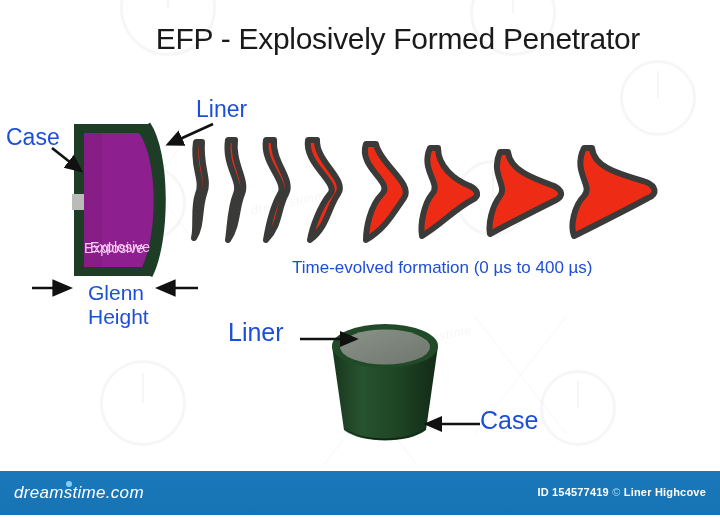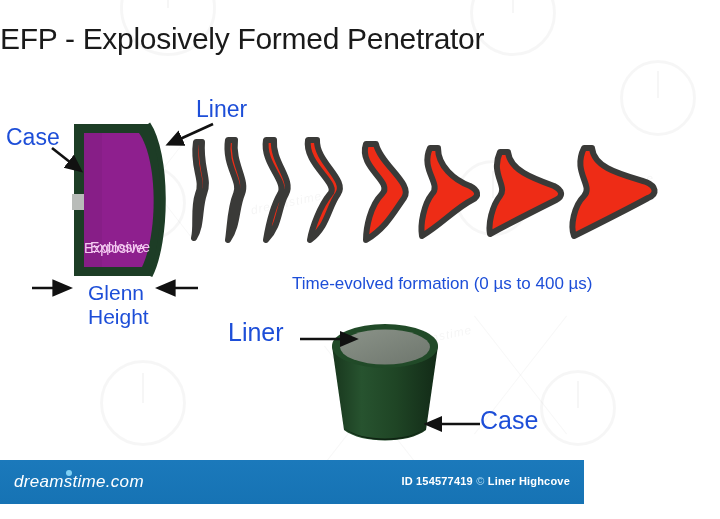--- a/index.html
+++ b/index.html
@@ -54,21 +54,21 @@
     letter-spacing: 1px;
     white-space: nowrap;
   }
 
   
   #title {
     position: absolute;
     left: 0;
     top: 22px;
     width: 640px;
-    text-align: left;
+    text-align: right;
     font-size: 30px;
     color: #1a1a1a;
     letter-spacing: -0.3px;
     z-index: 5;
   }
 
   
   .lbl {
     position: absolute;
     color: #1d4ed8;
@@ -103,22 +103,22 @@
     top: 322px;
     width: 126px;
     height: 126px;
     z-index: 4;
   }
 
   
   #footer-bar {
     position: absolute;
     left: 0;
-    bottom: 15px;
-    width: 584px;
+    bottom: 4px;
+    width: 720px;
     height: 44px;
     background: #1c7bbd;
     background: linear-gradient(180deg, #1b79bb 0%, #1673b4 100%);
     z-index: 10;
   }
   #footer-logo {
     position: absolute;
     left: 14px;
     top: 12px;
     font-size: 17px;
@@ -254,21 +254,21 @@
                  C 332 94 356 82 376 72 C 384 68 382 62 374 58
                  C 352 50 330 42 328 24 Z"></path>
 
         <path d="M 404 20 C 392 44 414 58 404 68 C 394 78 390 98 394 108
                  C 418 96 446 82 468 70 C 478 66 476 58 466 54
                  C 440 46 414 40 412 20 Z"></path>
       </g>
     </svg>
   </div>
 
-  <div class="lbl" style="left:292px; top:258px; font-size:17px;margin-top:16px;">Time-evolved formation (0 µs to 400 µs)</div>
+  <div class="lbl" style="left:292px; top:258px; font-size:17px;">Time-evolved formation (0 µs to 400 µs)</div>
 
   <div id="cylinder-figure">
     <svg width="126" height="126" viewBox="0 0 126 126">
       <defs>
         <linearGradient id="bodyGrad" x1="0" y1="0" x2="1" y2="0">
           <stop offset="0%" stop-color="#18361d"></stop>
           <stop offset="28%" stop-color="#27532f"></stop>
           <stop offset="60%" stop-color="#1f4525"></stop>
           <stop offset="100%" stop-color="#122a17"></stop>
         </linearGradient>

